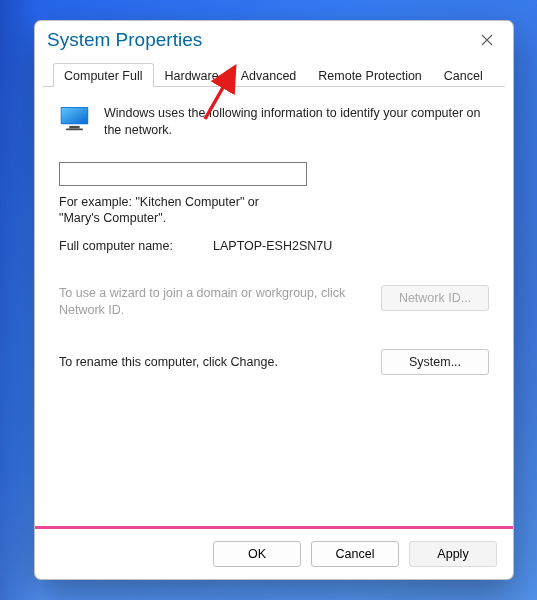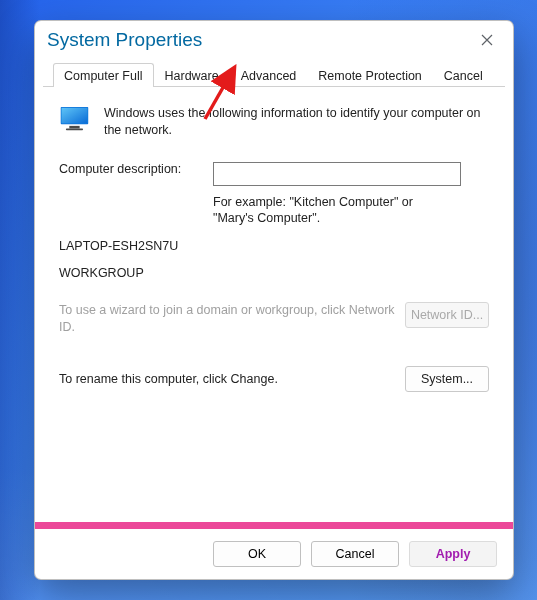--- a/index.html
+++ b/index.html
@@ -108,53 +108,52 @@
     .wizard-text {
       flex: 1; color: #a0a0a0; line-height: 1.35;
     }
     .section-rename {
       margin-top: 30px;
       display: flex; align-items: center;
       gap: 10px;
     }
     .rename-text { flex: 1; }
     .side-btn {
-      width: 84px; height: 26px;
+      width: 108px; height: 26px;
       background: #fdfdfd;
       border: 1px solid #c9c9c9;
       font-size: 12.5px;
       color: #222;
       cursor: pointer;
       border-radius: 3px;
     }
     .side-btn:disabled, .side-btn.disabled {
       color: #a9a9a9;
       background: #f7f7f7;
       border-color: #d7d7d7;
       cursor: default;
     }
     .footer {
-      border-top: 7px solid #ec4899;
+      border-top: 3px solid #ec4899;
       padding: 12px 16px;
       display: flex; justify-content: flex-end; gap: 10px;
     }
     .foot-btn {
       width: 88px; height: 26px;
       background: #fdfdfd;
       border: 1px solid #c0c0c0;
       font-size: 12.5px;
       cursor: pointer;
       border-radius: 3px;
     }
     .foot-btn.disabled {
-      color: #a21caf;
+      color: #000000;
       background: #f4f4f4;
       border-color: #dcdcdc;
       cursor: default;
-      font-weight: bold;
     }
     .arrow-annotation {
       position: absolute;
       left: 195px; top: 64px;
       pointer-events: none;
     }
   </style>
 </head>
 <body>
 
@@ -193,34 +192,33 @@
           <linearGradient id="g1" x1="0" y1="0" x2="1" y2="1">
             <stop offset="0" stop-color="#5ec4f7"></stop>
             <stop offset="1" stop-color="#0a6cd6"></stop>
           </linearGradient>
         </defs>
       </svg>
       <div class="intro-text">Windows uses the following information to identify your computer on the network.</div>
     </div>
 
     <div class="form-row">
-      <div class="label">Computer description:</div>
       <div class="value">
         <input class="text-input" type="text" value="" style="">
         <div class="example-text">For example: "Kitchen Computer" or "Mary's Computer".</div>
       </div>
     </div>
 
     <div class="info-block">
       <div class="form-row">
+        <div class="label">Full computer name:</div>
         <div class="value">LAPTOP-ESH2SN7U</div>
       </div>
 
       <div class="form-row">
-        <div class="value">WORKGROUP</div>
       </div>
     </div>
 
     <div class="section-wizard">
       <div class="wizard-text">To use a wizard to join a domain or workgroup, click Network ID.</div>
       <button class="side-btn disabled">Network ID...</button>
     </div>
 
     <div class="section-rename">
       <div class="rename-text">To rename this computer, click Change.</div>

